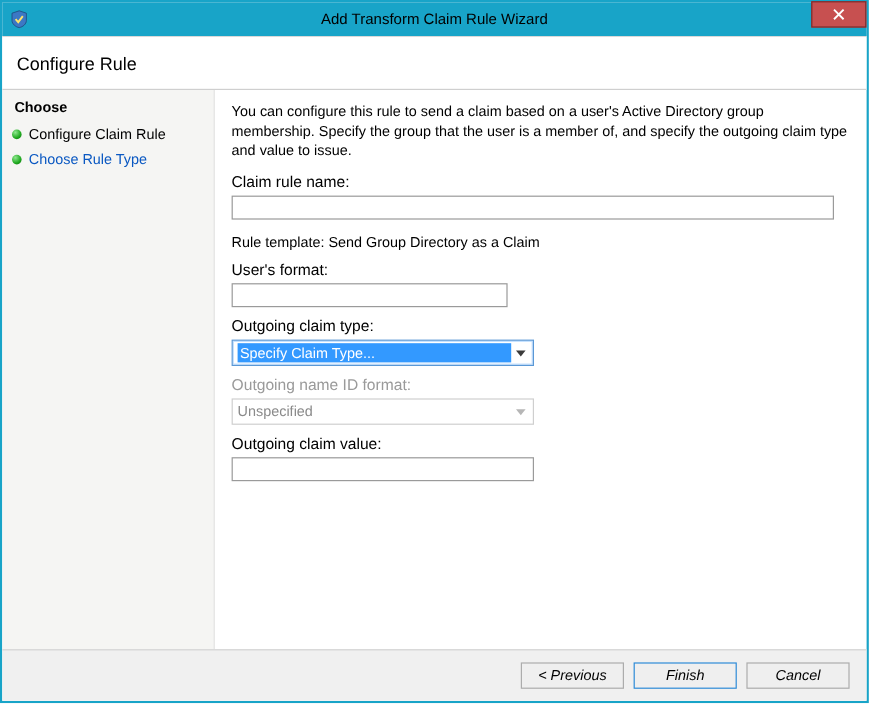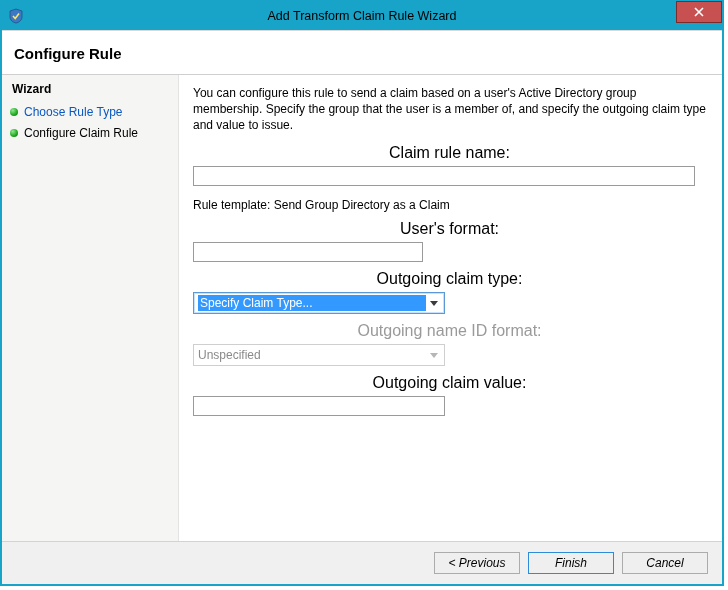--- a/index.html
+++ b/index.html
@@ -58,21 +58,21 @@
   .client {
     flex: 1;
     background: #ffffff;
     display: flex;
     flex-direction: column;
     border-top: 1px solid #d9d9d9;
   }
   .heading-bar {
     padding: 14px 12px 12px 12px;
     font-size: 15px;
-    font-weight: 700;
+    font-weight: 400;
     color: #000;
     border-bottom: 1px solid #cfcfcf;
     background: #ffffff;
   }
   .body {
     flex: 1;
     display: flex;
     min-height: 0;
   }
   .sidebar {
@@ -108,23 +108,22 @@
     padding: 10px 16px 0 14px;
     position: relative;
     overflow: hidden;
   }
   .desc {
     font-size: 12px;
     line-height: 1.35;
     margin-bottom: 10px;
   }
   .lbl {
-    font-size: 16px;
+    font-size: 13px;
     margin: 8px 0 4px 0;
-    text-align: center;
   }
   .lbl.disabled { color: #9a9a9a; }
   .txt, .combo {
     font-size: 12px;
     font-family: inherit;
     box-sizing: border-box;
     background: #fff;
     border: 1px solid #9a9a9a;
     padding: 2px 4px;
   }
@@ -224,30 +223,30 @@
     </span>
   </div>
 
   <div class="client">
 
     <div class="heading-bar">Configure Rule</div>
 
     <div class="body">
 
       <div class="sidebar">
-        <div class="steps-hdr">Wizard</div>
+        <div class="steps-hdr">Choose</div>
+
+        <div class="step-item">
+          <span class="step-bullet"></span>
+          <span class="step-active">Configure Claim Rule</span>
+        </div>
 
         <div class="step-item">
           <span class="step-bullet"></span>
           <span class="step-link">Choose Rule Type</span>
-        </div>
-
-        <div class="step-item">
-          <span class="step-bullet"></span>
-          <span class="step-active">Configure Claim Rule</span>
         </div>
       </div>
 
       <div class="main">
 
         <div class="desc">You can configure this rule to send a claim based on a user's Active Directory group membership. Specify the group that the user is a member of, and specify the outgoing claim type and value to issue.</div>
 
         <div class="lbl">Claim rule name:</div>
         <input type="text" class="txt full" value="" style="">
 

